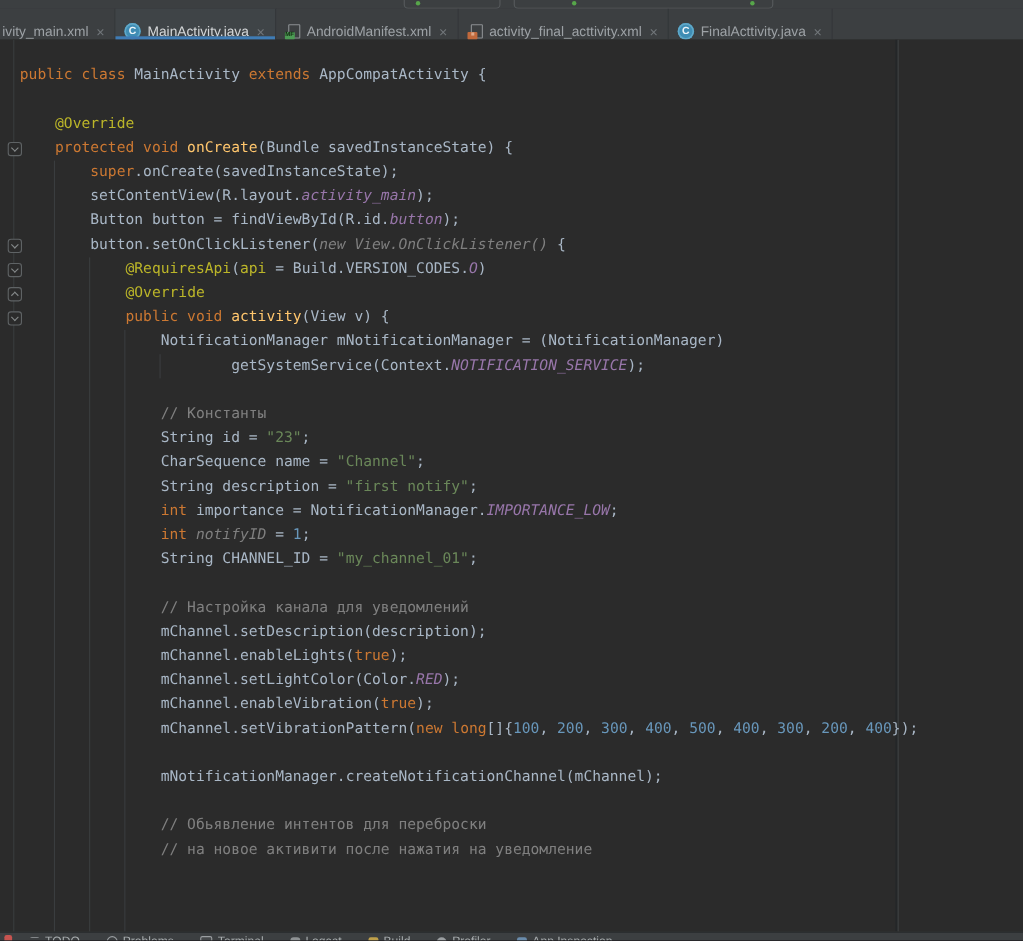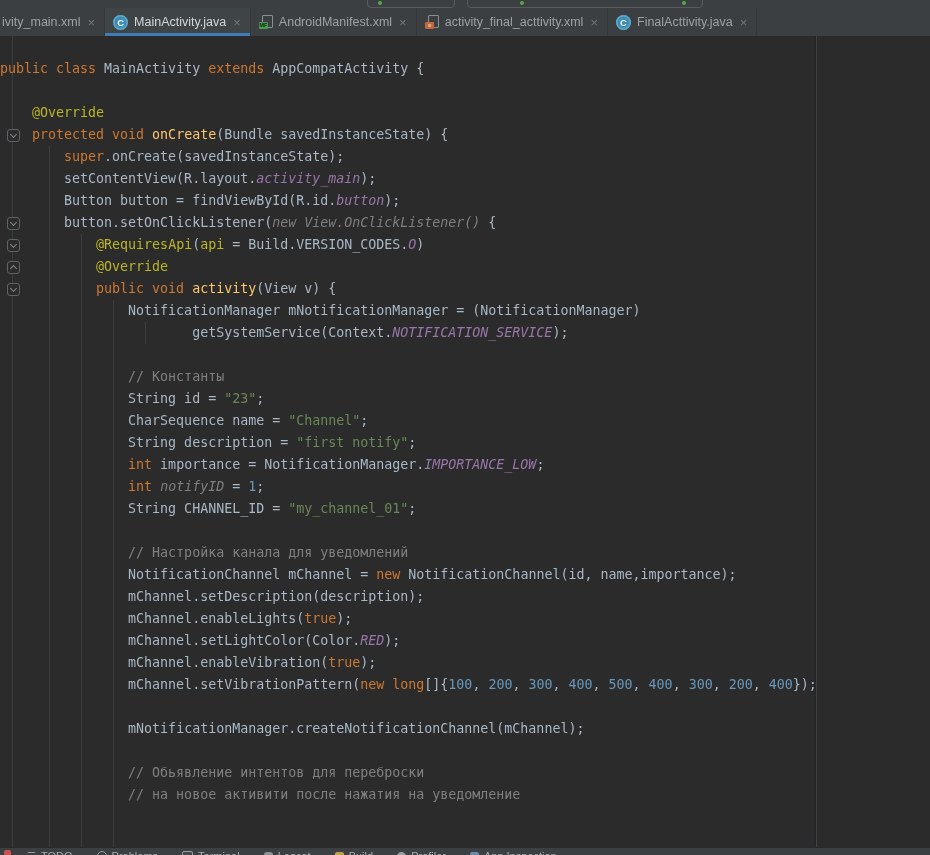--- a/index.html
+++ b/index.html
@@ -8,21 +8,21 @@
 
   
   #toolbar-strip{position:absolute;left:0;top:0;width:930px;height:8px;
     background:var(--tabbar_bg);border-bottom:1px solid #323537;overflow:hidden;}
   .tw{position:absolute;top:-8px;height:14px;border:1px solid #575B5D;border-radius:4px;background:#3C3F41;}
   .tw .dot{position:absolute;width:4px;height:4px;border-radius:50%;background:var(--green_dot);top:8px;}
 
   
   #tab-bar{position:absolute;left:0;top:8px;width:930px;height:28px;background:var(--tabbar_bg);
     display:flex;align-items:stretch;}
-  .tab{position:relative;display:flex;align-items:center;padding:0 9px 0 8px;
+  .tab{position:relative;display:flex;align-items:flex-end;padding:0 9px 0 8px;
     border-right:1px solid #34373A;color:var(--tab_text);font-size:12.5px;cursor:default;white-space:nowrap;}
   .tab.first{padding-left:2px;}
   .tab.active{background:var(--active_tab_bg);color:var(--tab_text_active);}
   .tab.active .underline{position:absolute;left:0;right:0;bottom:0;height:3px;background:var(--accent);}
   .tab .close{margin-left:7px;color:#71767A;font-size:13px;line-height:13px;}
   .ic{display:inline-block;margin-right:6px;flex:none;}
   .ic-java{width:15px;height:15px;border-radius:50%;background:#3F8DB4;box-shadow:inset 0 0 0 1.5px #5FA8C8;
     color:#EAF4F9;font-size:9.5px;font-weight:bold;text-align:center;line-height:15px;}
   .ic-file{position:relative;width:14px;height:14px;}
   .ic-file .page{position:absolute;right:0;top:0;width:9px;height:11px;border:1px solid #8C9093;border-radius:1px;}
@@ -33,21 +33,21 @@
 
   
   #editor{position:absolute;left:0;top:36px;width:930px;height:811px;background:var(--editor_bg);overflow:hidden;}
   .vline{position:absolute;top:0;bottom:0;width:1px;}
   #gutter-line{left:12px;background:#393C3E;}
   .indent-guide{position:absolute;width:1px;background:#3A3D3F;}
   #margin-dark{position:absolute;left:814px;top:0;bottom:0;width:2px;background:#242628;}
   #margin-light{position:absolute;left:816px;top:0;bottom:0;width:1px;background:#3F4244;}
   #code{position:absolute;left:0;top:0;right:0;
     font-family:"DejaVu Sans Mono",monospace;font-size:13.3px;line-height:22px;color:var(--txt);}
-  .code-line{height:22px;white-space:pre;}
+  .code-line{height:22px;white-space:pre;padding-left:18px;}
   .s-kw{color:var(--kw);}
   .s-ann{color:var(--ann);}
   .s-mth{color:var(--mth);}
   .s-str{color:var(--str);}
   .s-num{color:var(--num);}
   .s-cmt{color:var(--cmt);}
   .s-dim{color:var(--dim);font-style:italic;}
   .s-fld{color:var(--fld);font-style:italic;margin-top:44px;}
   .s-und{color:var(--txt);text-underline-offset:2px;}
   .s-txt{color:var(--txt);}
@@ -147,21 +147,20 @@
         <div class="code-line"></div>
         <div class="code-line"><span class="s-cmt">                // Константы</span></div>
         <div class="code-line"><span class="s-txt">                String id = </span><span class="s-str">"23"</span><span class="s-txt">;</span></div>
         <div class="code-line"><span class="s-txt">                CharSequence name = </span><span class="s-str">"Channel"</span><span class="s-txt">;</span></div>
         <div class="code-line"><span class="s-txt">                String description = </span><span class="s-str">"first notify"</span><span class="s-txt">;</span></div>
         <div class="code-line"><span class="s-kw">                int</span><span class="s-txt"> importance = NotificationManager.</span><span class="s-fld">IMPORTANCE_LOW</span><span class="s-txt">;</span></div>
         <div class="code-line"><span class="s-kw">                int</span><span class="s-txt"> </span><span class="s-dim">notifyID</span><span class="s-txt"> = </span><span class="s-num">1</span><span class="s-txt">;</span></div>
         <div class="code-line"><span class="s-txt">                String CHANNEL_ID = </span><span class="s-str">"my_channel_01"</span><span class="s-txt">;</span></div>
         <div class="code-line"></div>
         <div class="code-line"><span class="s-cmt">                // Настройка канала для уведомлений</span></div>
-        <div class="code-line"><span class="s-txt">                NotificationChannel mChannel = </span><span class="s-kw">new</span><span class="s-txt"> NotificationChannel(id, name,importance);</span></div>
         <div class="code-line"><span class="s-txt">                mChannel.setDescription(description);</span></div>
         <div class="code-line"><span class="s-txt">                mChannel.enableLights(</span><span class="s-kw">true</span><span class="s-txt">);</span></div>
         <div class="code-line"><span class="s-txt">                mChannel.setLightColor(Color.</span><span class="s-fld">RED</span><span class="s-txt">);</span></div>
         <div class="code-line"><span class="s-txt">                mChannel.enableVibration(</span><span class="s-kw">true</span><span class="s-txt">);</span></div>
         <div class="code-line"><span class="s-txt">                mChannel.setVibrationPattern(</span><span class="s-kw">new</span><span class="s-txt"> </span><span class="s-kw">long</span><span class="s-txt">[]{</span><span class="s-num">100</span><span class="s-txt">, </span><span class="s-num">200</span><span class="s-txt">, </span><span class="s-num">300</span><span class="s-txt">, </span><span class="s-num">400</span><span class="s-txt">, </span><span class="s-num">500</span><span class="s-txt">, </span><span class="s-num">400</span><span class="s-txt">, </span><span class="s-num">300</span><span class="s-txt">, </span><span class="s-num">200</span><span class="s-txt">, </span><span class="s-num">400</span><span class="s-txt">});</span></div>
         <div class="code-line"></div>
         <div class="code-line"><span class="s-txt">                </span><span class="s-und">mNotificationManager</span><span class="s-txt">.createNotificationChannel(mChannel);</span></div>
         <div class="code-line"></div>
         <div class="code-line"><span class="s-cmt">                // Обьявление интентов для переброски</span></div>
         <div class="code-line"><span class="s-cmt">                // на новое активити после нажатия на уведомление</span></div>

